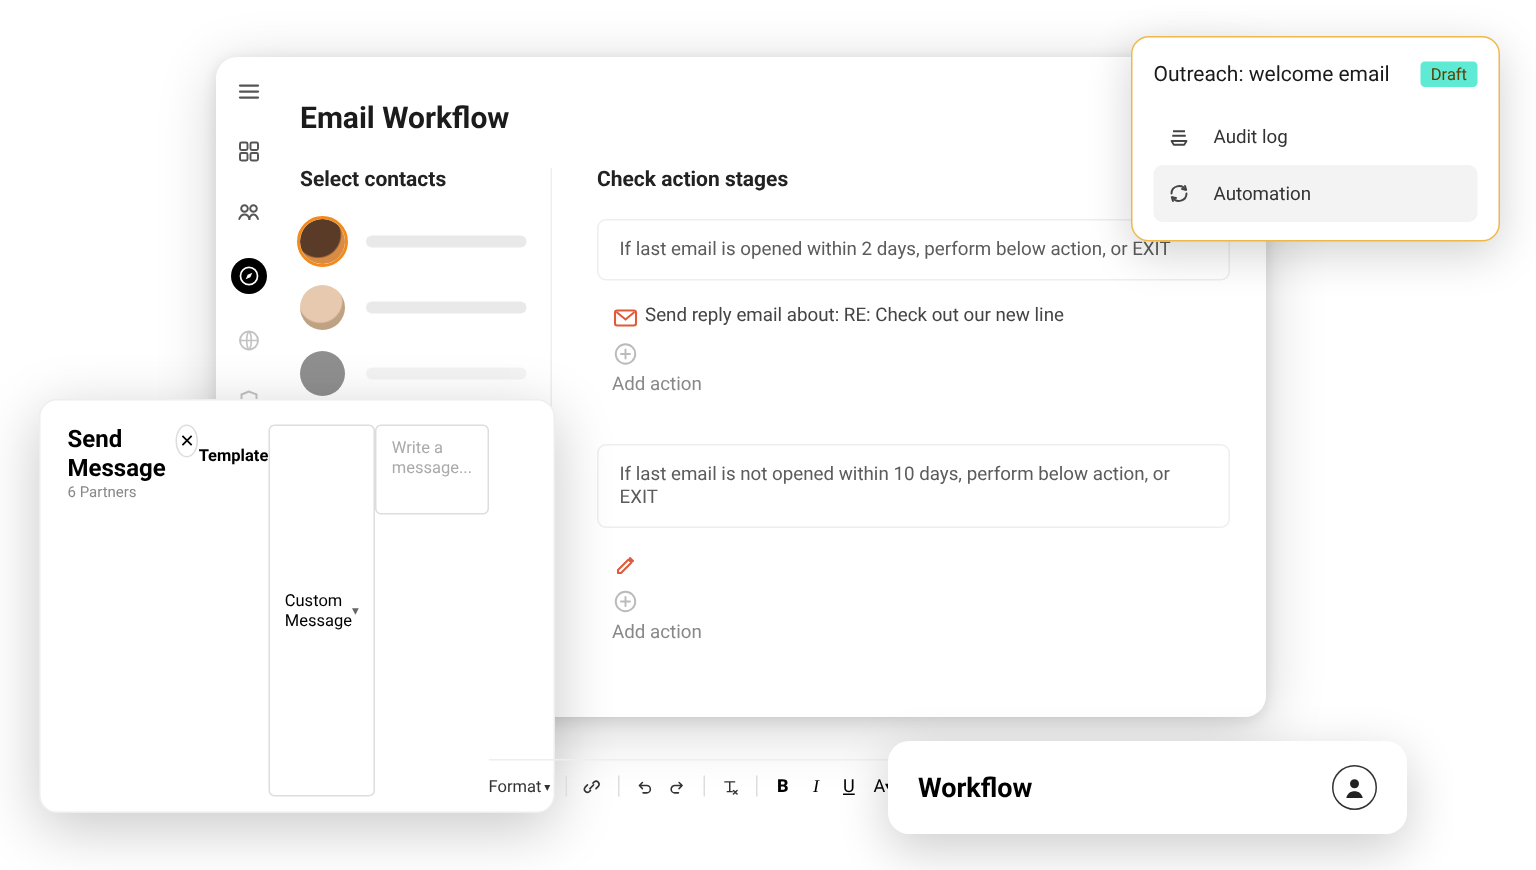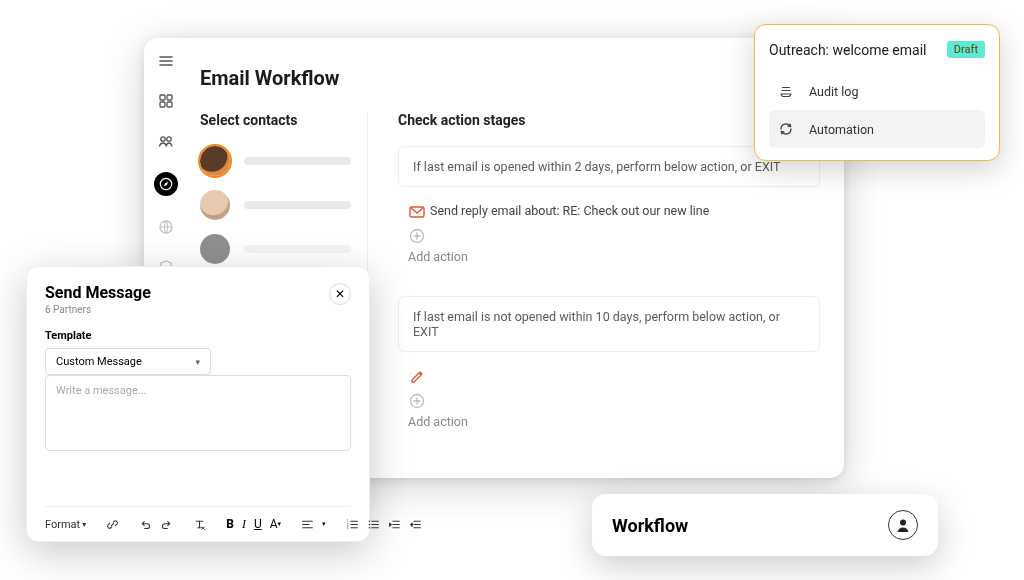--- a/index.html
+++ b/index.html
@@ -56,29 +56,29 @@
   .outreach-item { display:flex; align-items:center; gap:14px; padding:10px 8px; border-radius:6px; font-size:12.5px; color:#333; }
   .outreach-item.active { background:#f3f3f3; }
 
   
   .send-modal {
     position:absolute; left: 26px; top: 266px;
     width: 344px; height: 276px;
     background:#fff; border:1px solid #eee;
     border-radius:12px; box-shadow: 0 10px 40px rgba(0,0,0,0.22);
     padding: 16px 18px 10px 18px;
-    display:flex; flex-direction:column;
+    display:flex; flex-direction:row;
   }
   .send-head { display:flex; justify-content:space-between; align-items:flex-start; }
   .send-title { font-size:16px; font-weight:700; }
   .send-sub { font-size:10px; color:#888; margin-top:2px; }
   .close-btn { width:22px; height:22px; border-radius:50%; border:1px solid #ddd; background:#fff; display:flex; align-items:center; justify-content:center; font-size:12px; cursor:pointer; }
   .field-label { font-size:11px; font-weight:700; margin-top:14px; margin-bottom:6px; }
   .select { display:flex; align-items:center; justify-content:space-between; border:1px solid #ddd; border-radius:4px; padding:6px 10px; font-size:11px; width:166px; }
-  .msg-input { border:1px solid #ddd; border-radius:4px; padding:8px 10px; font-size:11px; color:#999; height:76px; }
+  .msg-input { border:1px solid #ddd; border-radius:4px; padding:8px 10px; font-size:11px; color:#999; height:60px; }
   .toolbar { display:flex; align-items:center; gap:8px; margin-top:auto; padding-top:10px; border-top:1px solid #eee; }
   .tb-btn { display:flex; align-items:center; gap:2px; font-size:11px; color:#333; }
   .tb-sep { width:1px; height:14px; background:#ddd; margin:0 2px; }
   .tb-icon { width:14px; height:14px; display:flex; align-items:center; justify-content:center; }
 
   
   .contacts-chip {
     position:absolute; right: 86px; bottom: 24px;
     width: 346px; height: 62px;
     background:#fff; border-radius: 14px;

